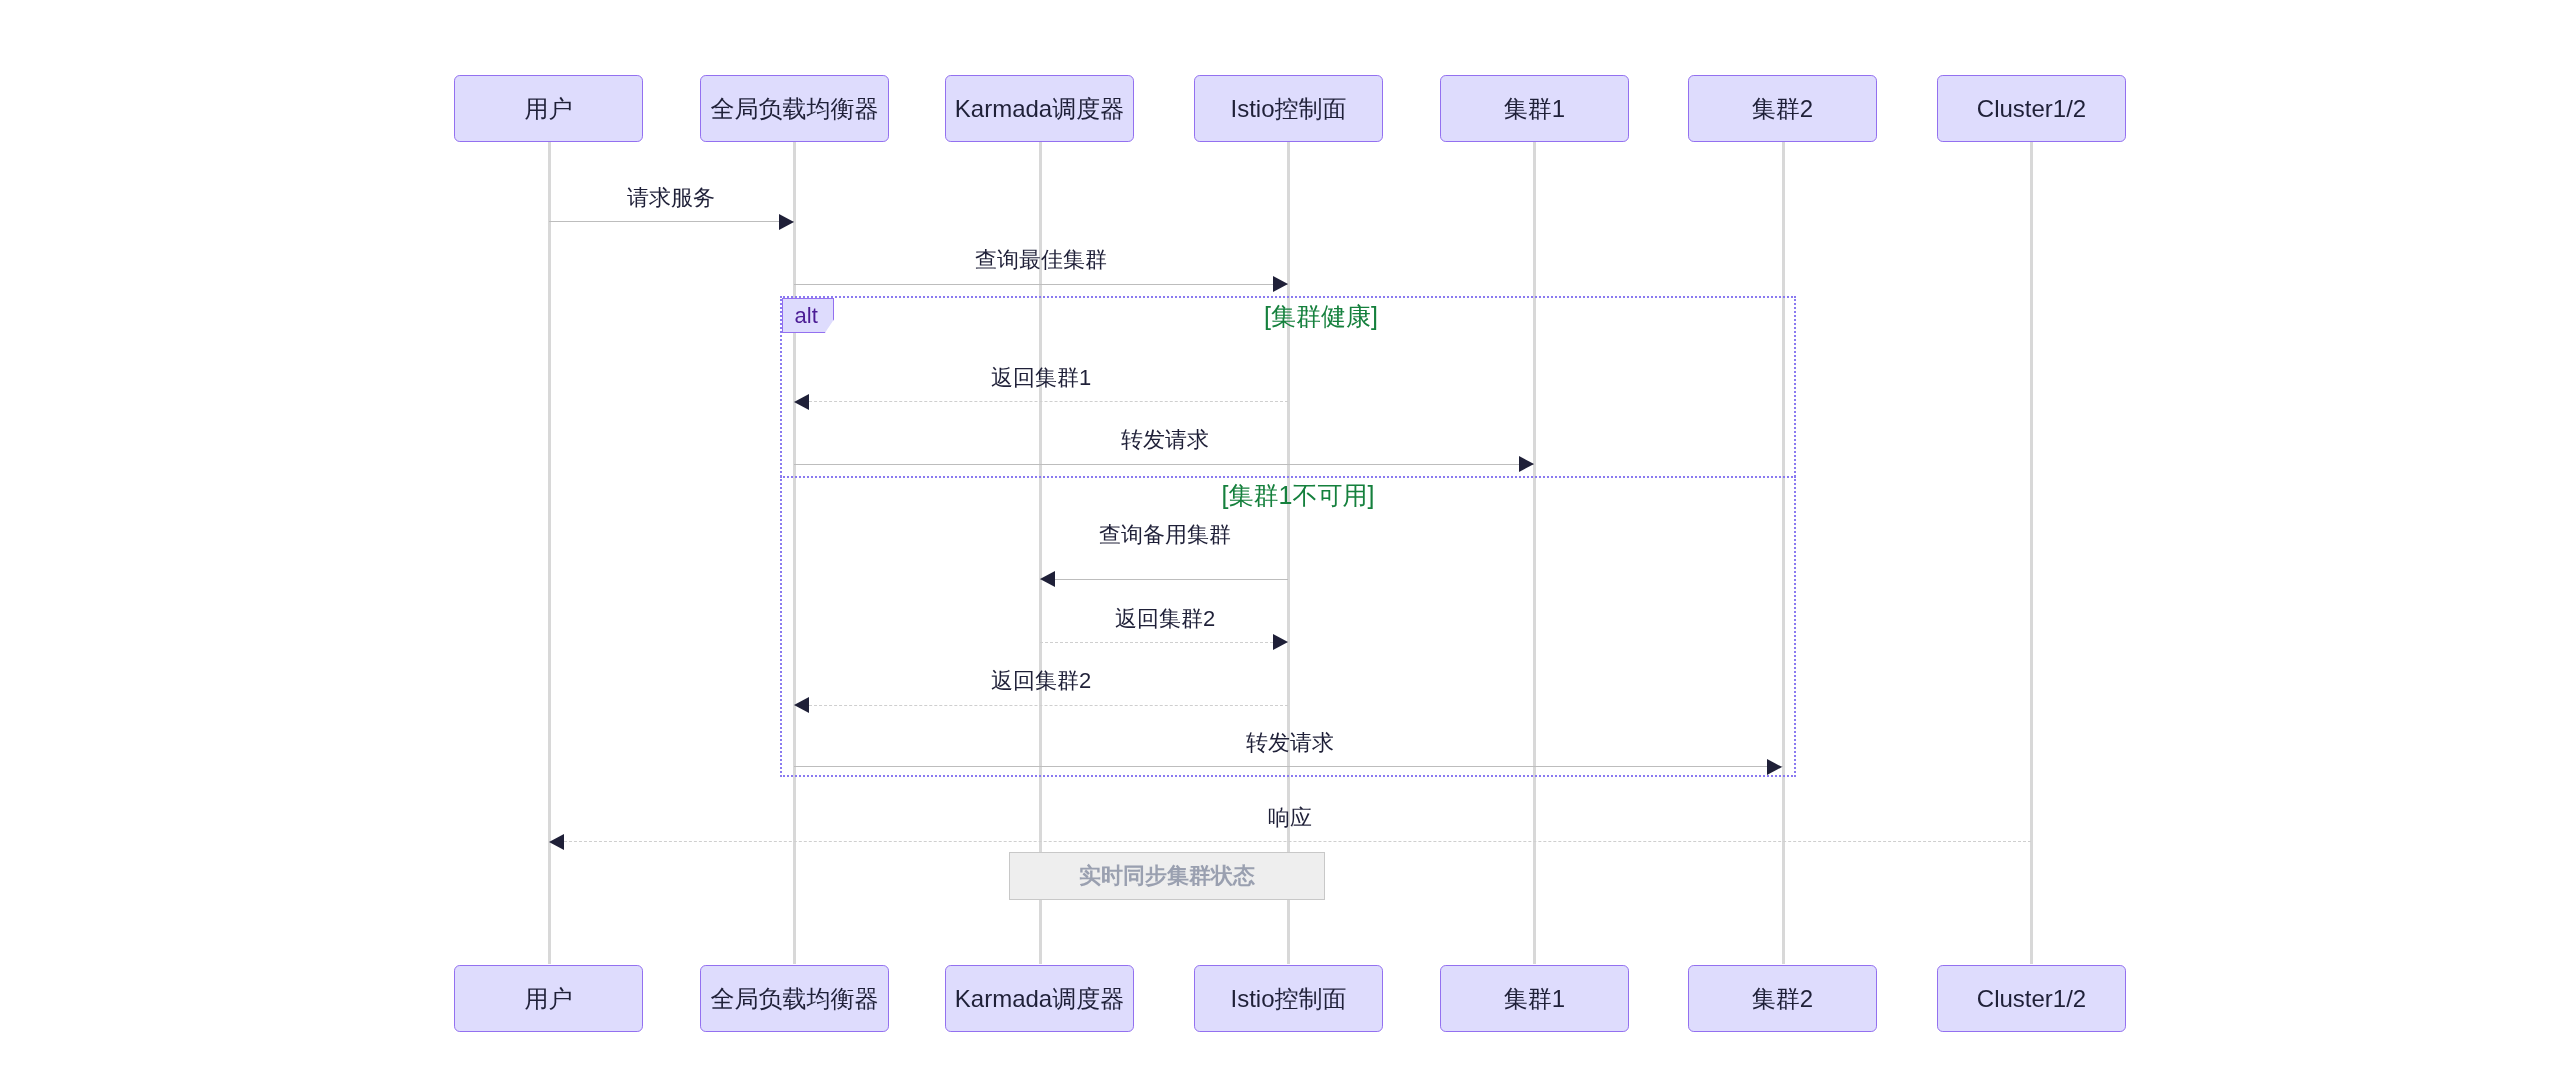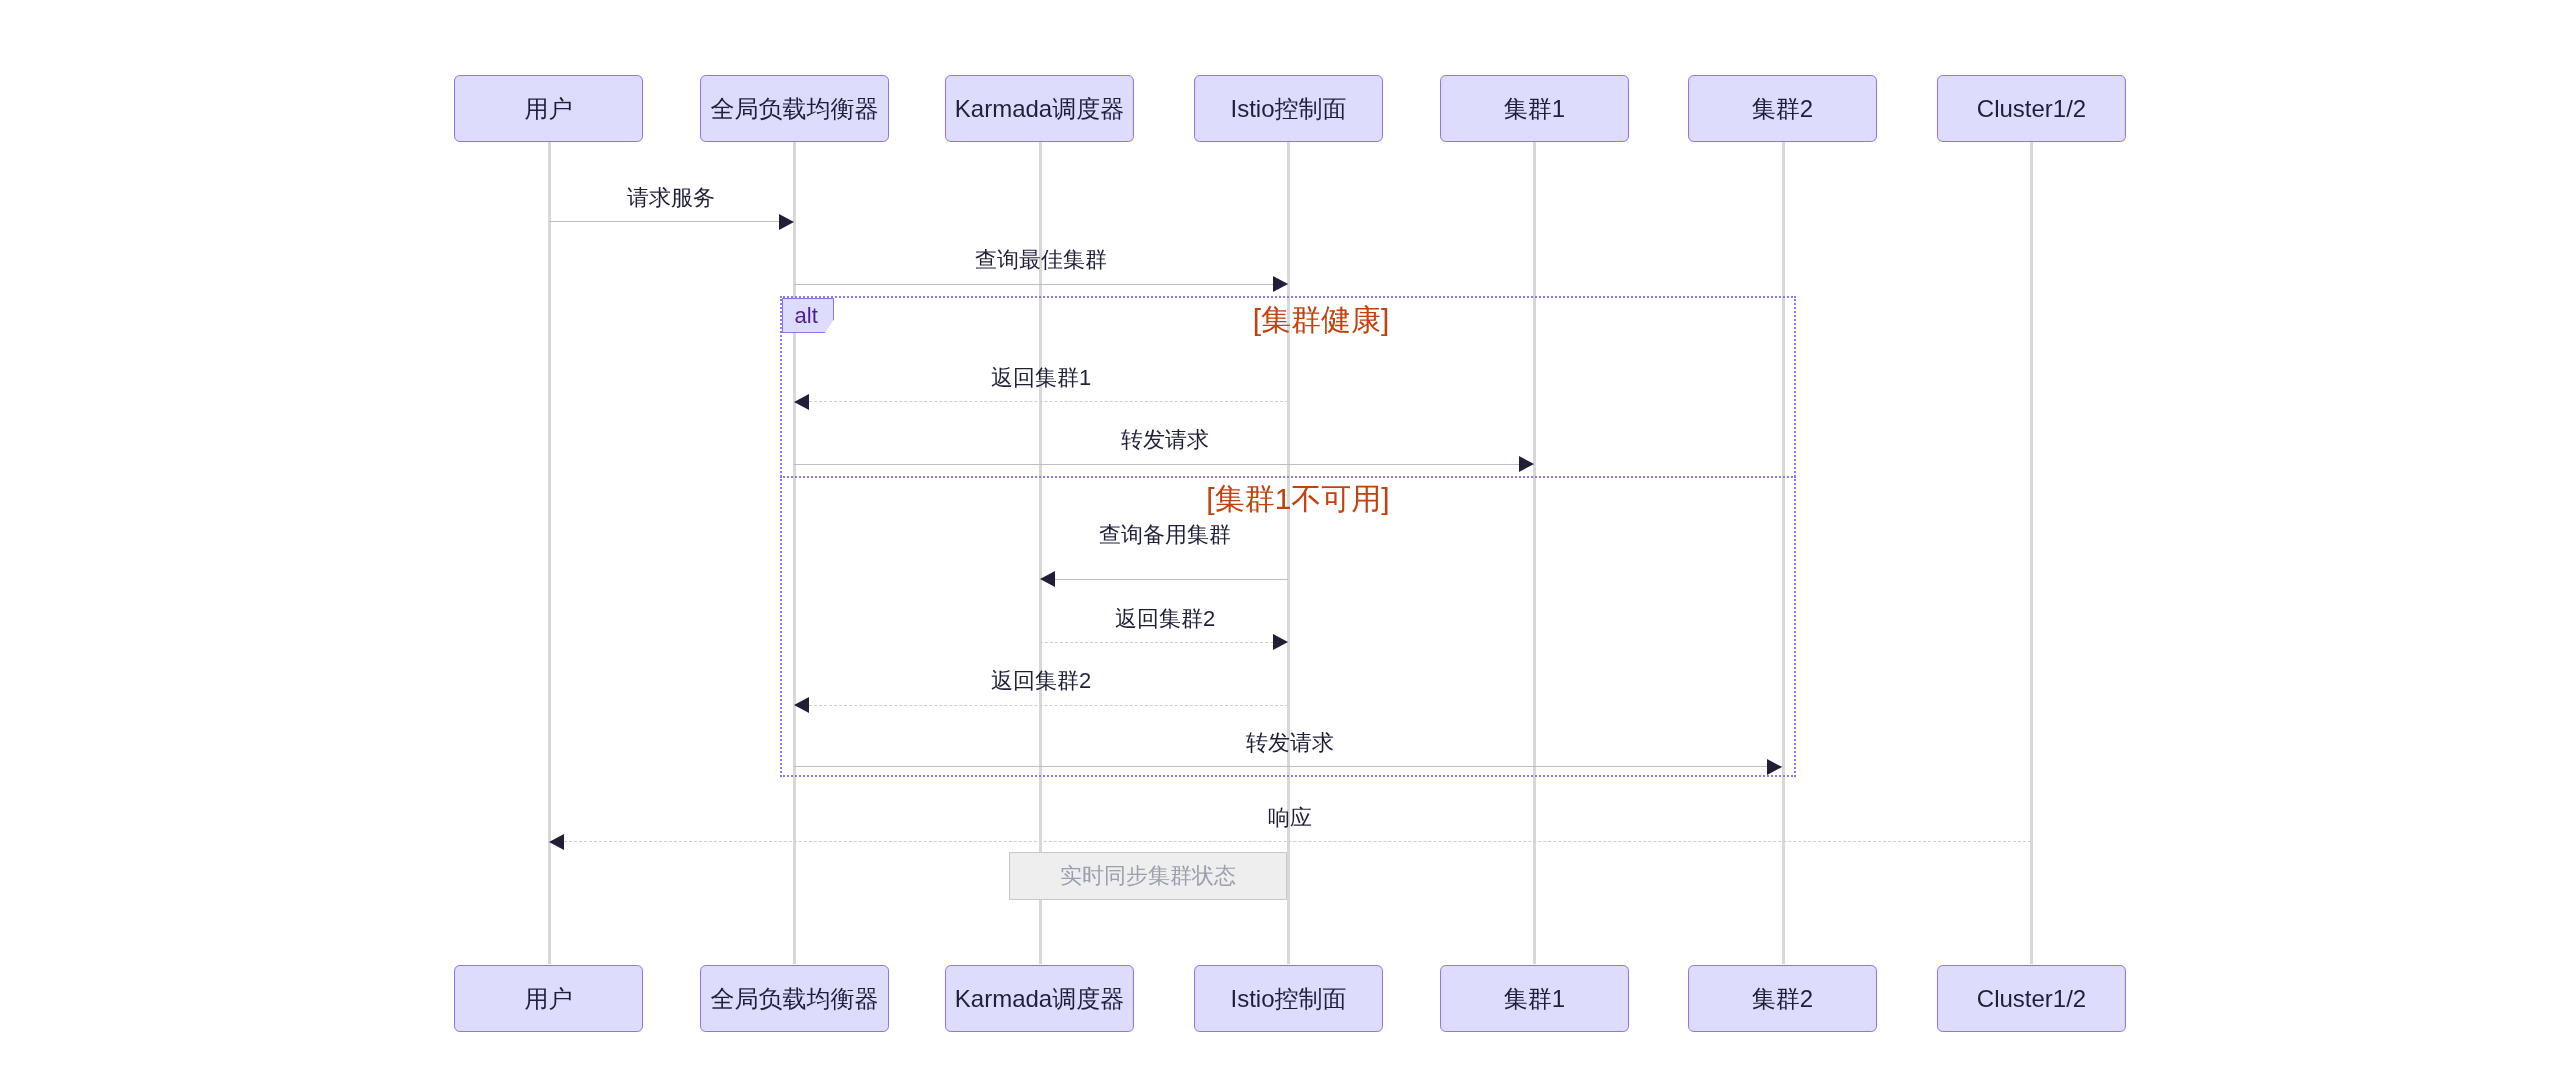--- a/index.html
+++ b/index.html
@@ -67,22 +67,22 @@
     border:1.9px solid #9370f0;
     color:#4c1d95;
     font-size:22px;
     padding:3.9px 15.4px 3.9px 11.6px;
     box-sizing:border-box;
     line-height:1.15;
     clip-path:polygon(0 0,100% 0,100% 60%,82% 100%,0 100%);
   }
   .alt-cond{
     position:absolute;
-    color:#c2410c;
-    font-size:30px;
+    color:#15803d;
+    font-size:25px;
     white-space:nowrap;
     transform:translateX(-50%);
   }
   .note-box{
     position:absolute;
     box-sizing:border-box;
     background:#eeeeee;
     border:1.9px solid #c8c8c8;
     display:flex;align-items:center;justify-content:center;
     color:#9aa0b0;
@@ -126,21 +126,21 @@
     <div class="msg-label" style="left: 1165px; top: 604px;">返回集群2</div>
     <div class="msg-line dashed" style="left: 794px; top: 705px; width: 494px;"></div>
     <div class="arrowhead left" style="top: 697px; left: 794px;"></div>
     <div class="msg-label" style="left: 1041px; top: 666px;">返回集群2</div>
     <div class="msg-line" style="left: 794px; top: 766px; width: 989px;"></div>
     <div class="arrowhead right" style="top: 759px; left: 1767px;"></div>
     <div class="msg-label" style="left: 1290px; top: 728px;">转发请求</div>
     <div class="msg-line dashed" style="left: 549px; top: 841px; width: 1482px;"></div>
     <div class="arrowhead left" style="top: 834px; left: 549px;"></div>
     <div class="msg-label" style="left: 1290px; top: 803px;">响应</div>
-    <div class="note-box" style="left: 1009px; top: 852px; width: 278px; height: 48px;">实时同步集群状态</div>
+    <div class="note-box" style="left: 1009px; top: 852px; width: 316px; height: 48px; font-weight: bold;">实时同步集群状态</div>
     <div class="participant-box" style="left: 454px; top: 75px; width: 189px; height: 67px;">用户</div>
     <div class="participant-box" style="left: 700px; top: 75px; width: 189px; height: 67px;">全局负载均衡器</div>
     <div class="participant-box" style="left: 945px; top: 75px; width: 189px; height: 67px;">Karmada调度器</div>
     <div class="participant-box" style="left: 1194px; top: 75px; width: 189px; height: 67px;">Istio控制面</div>
     <div class="participant-box" style="left: 1440px; top: 75px; width: 189px; height: 67px;">集群1</div>
     <div class="participant-box" style="left: 1688px; top: 75px; width: 189px; height: 67px;">集群2</div>
     <div class="participant-box" style="left: 1937px; top: 75px; width: 189px; height: 67px;">Cluster1/2</div>
     <div class="participant-box" style="left: 454px; top: 965px; width: 189px; height: 67px;">用户</div>
     <div class="participant-box" style="left: 700px; top: 965px; width: 189px; height: 67px;">全局负载均衡器</div>
     <div class="participant-box" style="left: 945px; top: 965px; width: 189px; height: 67px;">Karmada调度器</div>

